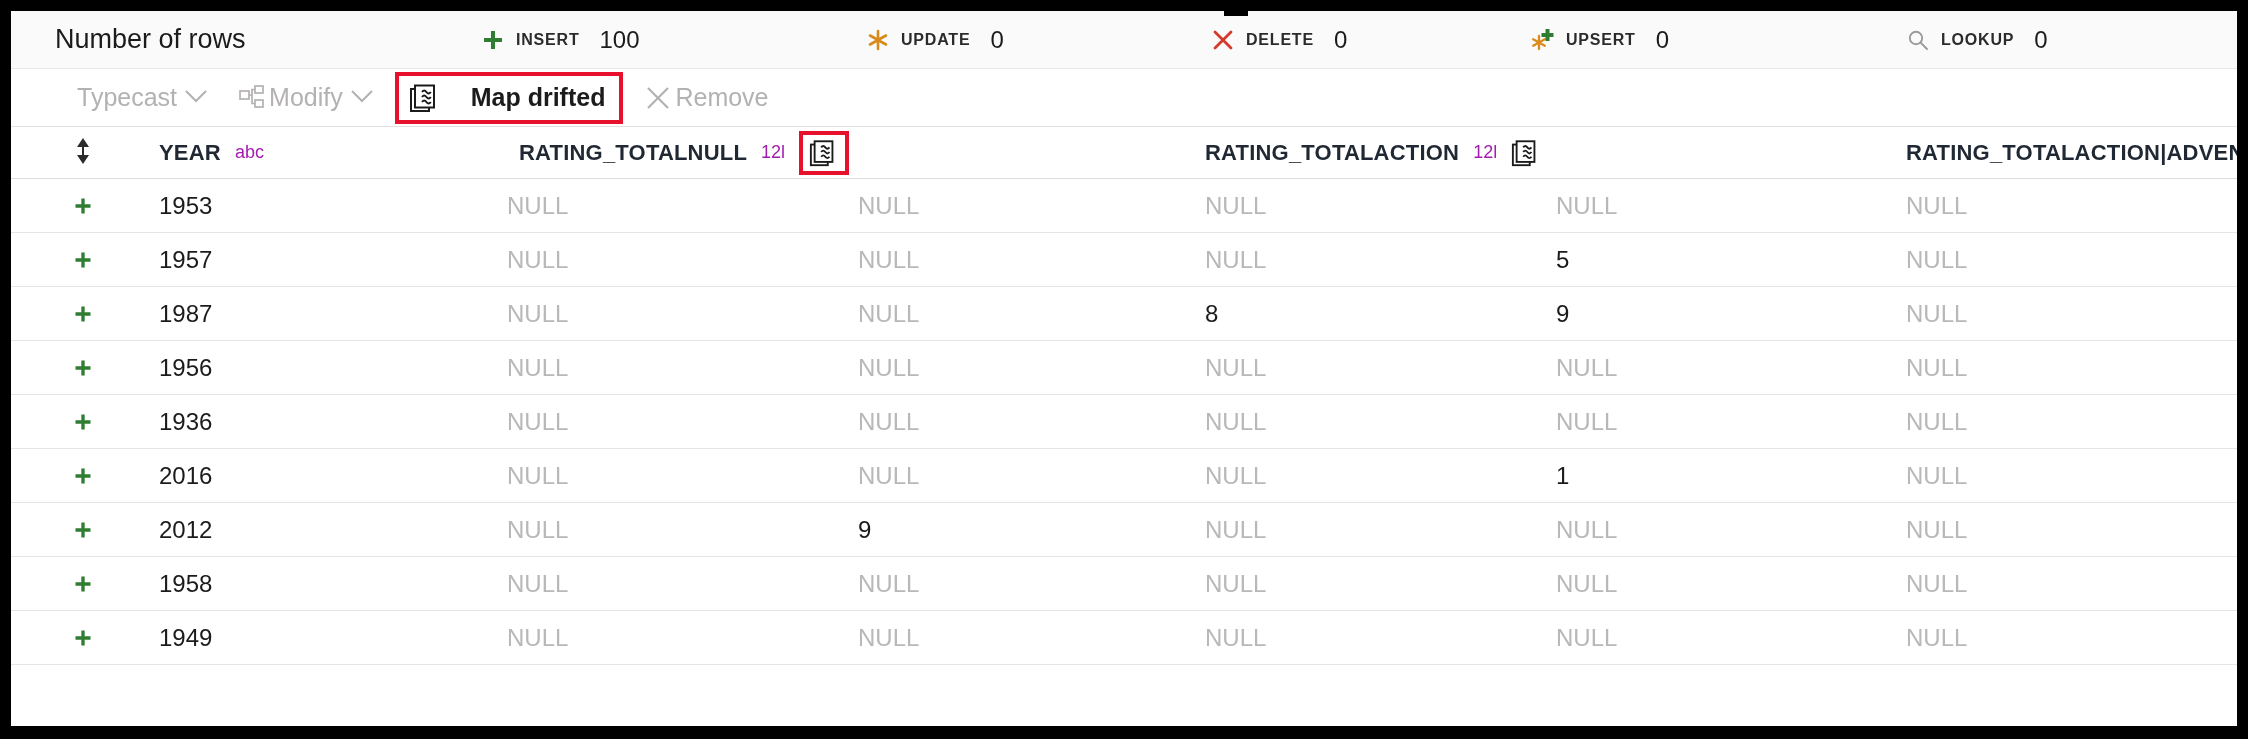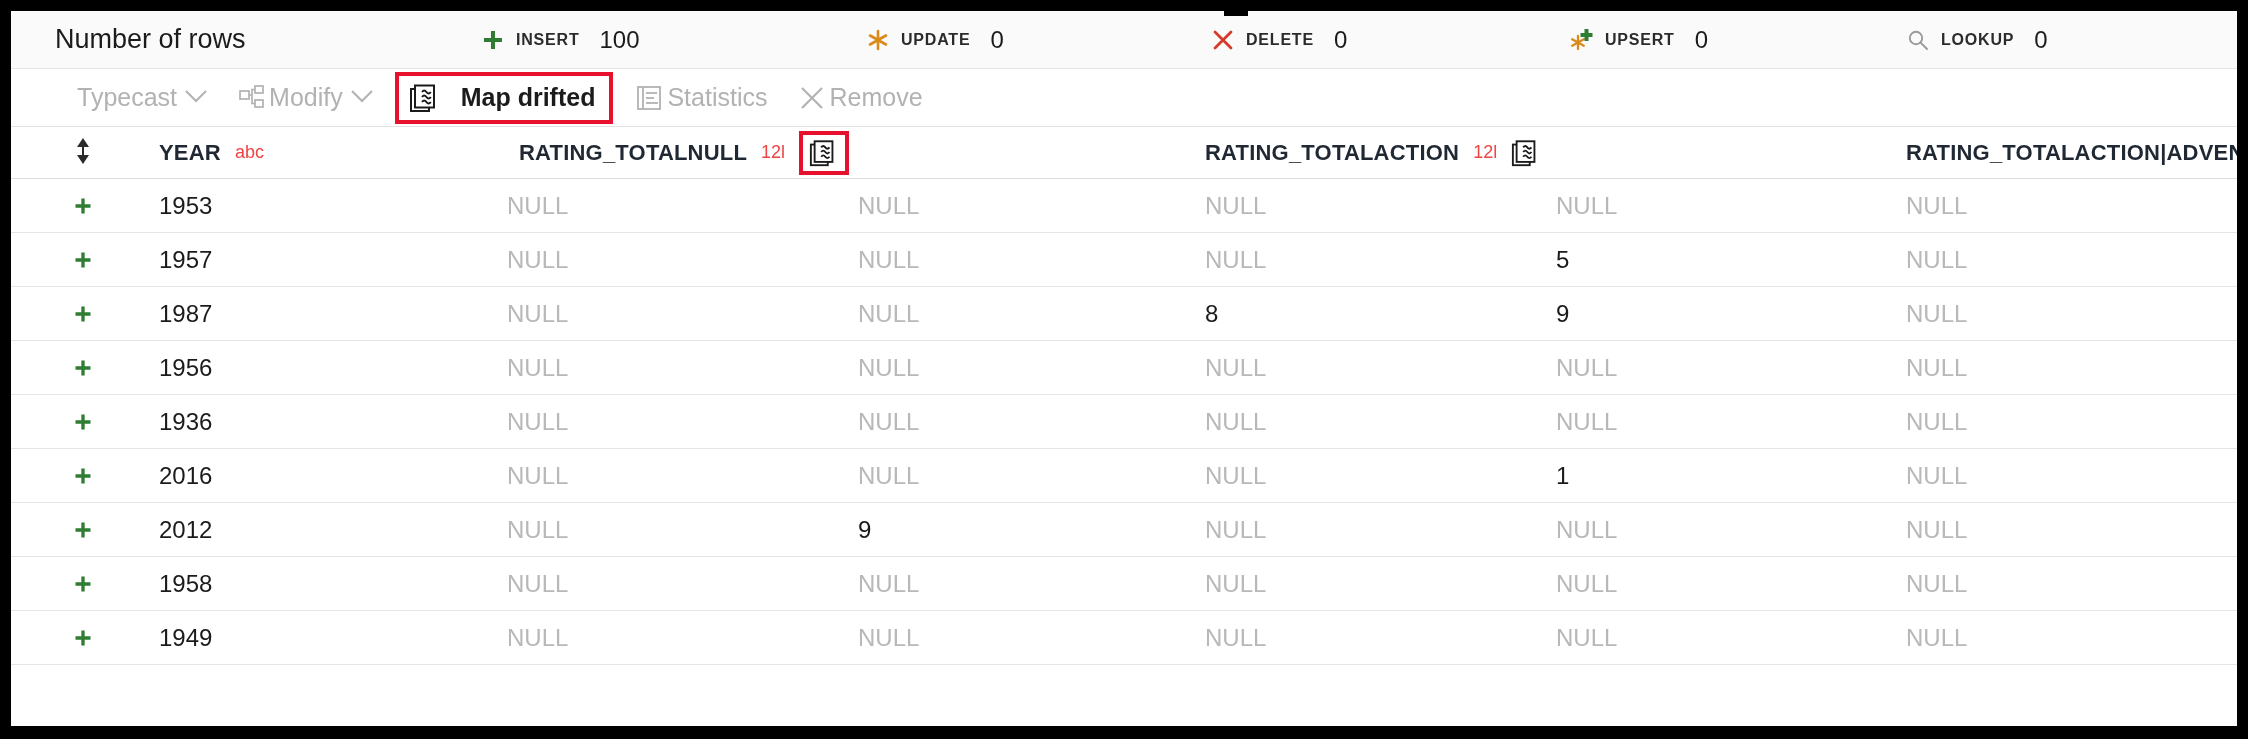--- a/index.html
+++ b/index.html
@@ -152,21 +152,21 @@
     color: #b3b1b1;
     margin-left: 4px;
   }
   .tb-highlight {
     position: relative;
     border: 4px solid #e8112d;
     padding: 2px 14px 2px 10px;
     margin: 8px 6px;
     display: flex;
     align-items: center;
-    gap: 20px;
+    gap: 30px;
     height: 52px;
     background: #ffffff;
   }
 
   
   .grid {
     position: relative;
     width: 2226px;
     background: #ffffff;
   }
@@ -190,21 +190,21 @@
     overflow: visible;
   }
   .hdr-text {
     font-size: 22px;
     font-weight: bold;
     color: #1f2833;
     letter-spacing: 0.2px;
   }
   .hdr-type {
     font-size: 18px;
-    color: #ef4444;
+    color: #a21caf;
     margin-left: 14px;
   }
   .cell-val { font-size: 24px; color: #1b1b1b; }
   .cell-val.null { color: #b9b7b7; }
   .sort-ico { color: #2b2b2b; font-size: 22px; line-height: 1; }
 </style>
 </head>
 <body>
 
 <div class="screen">
@@ -241,21 +241,21 @@
           </div>
           <div class="stat" style="left: 1200px; top: 50%; transform: translateY(-50%);">
             <span class="ico">
               <svg width="24" height="24" viewBox="0 0 24 24">
                 <path d="M4 4 L20 20 M20 4 L4 20" stroke="#d43a2a" stroke-width="2.8" fill="none" stroke-linecap="round"></path>
               </svg>
             </span>
             <span class="lbl">DELETE</span>
             <span class="val">0</span>
           </div>
-          <div class="stat" style="left: 1559px; top: 50%; transform: translateY(-50%);">
+          <div class="stat" style="left: 1520px; top: 50%; transform: translateY(-50%);">
             <span class="ico">
               <svg width="24" height="24" viewBox="0 0 24 24">
                 <path d="M8 8 v13 M2.2 11.2 L13.8 17.8 M13.8 11.2 L2.2 17.8" stroke="#d98a1a" stroke-width="2.3" fill="none" stroke-linecap="round"></path>
                 <path d="M14.5 1 h4 v4 h4 v4 h-4 v4 h-4 v-4 h-4 v-4 h4 z" fill="#2f7d32"></path>
               </svg>
             </span>
             <span class="lbl">UPSERT</span>
             <span class="val">0</span>
           </div>
           <div class="stat" style="left: 1895px; top: 50%; transform: translateY(-50%);">
@@ -305,32 +305,20 @@
             <rect x="2" y="7" width="18" height="22" fill="#ffffff" stroke="#1b1b1b" stroke-width="2"></rect>
             <rect x="6" y="3.5" width="19" height="22" fill="#ffffff" stroke="#1b1b1b" stroke-width="2"></rect>
             <path d="M13 10 q2.2 -3 4.4 0 t4.4 0" fill="none" stroke="#1b1b1b" stroke-width="2"></path>
             <path d="M13 15 q2.2 -3 4.4 0 t4.4 0" fill="none" stroke="#1b1b1b" stroke-width="2"></path>
             <path d="M13 20 q2.2 -3 4.4 0 t4.4 0" fill="none" stroke="#1b1b1b" stroke-width="2"></path>
           </svg>
         </span>
         <span style="font-size:25px;font-weight:bold;color:#1b1b1b;">Map drifted</span>
       </div>
 
-      <div class="tb-item">
-        <span class="ico">
-          <svg width="28" height="28" viewBox="0 0 28 28">
-            <rect x="3" y="3" width="22" height="22" fill="none" stroke="#b3b1b1" stroke-width="1.8"></rect>
-            <line x1="8" y1="3" x2="8" y2="25" stroke="#b3b1b1" stroke-width="1.8"></line>
-            <line x1="11" y1="9" x2="22" y2="9" stroke="#b3b1b1" stroke-width="1.8"></line>
-            <line x1="11" y1="14" x2="19" y2="14" stroke="#b3b1b1" stroke-width="1.8"></line>
-            <line x1="11" y1="19" x2="23" y2="19" stroke="#b3b1b1" stroke-width="1.8"></line>
-          </svg>
-        </span>
-        <span>Statistics</span>
-      </div>
 
       <div class="tb-item">
         <span class="ico">
           <svg width="26" height="26" viewBox="0 0 26 26">
             <line x1="3" y1="3" x2="23" y2="23" stroke="#b3b1b1" stroke-width="2.2"></line>
             <line x1="23" y1="3" x2="3" y2="23" stroke="#b3b1b1" stroke-width="2.2"></line>
           </svg>
         </span>
         <span>Remove</span>
       </div>

